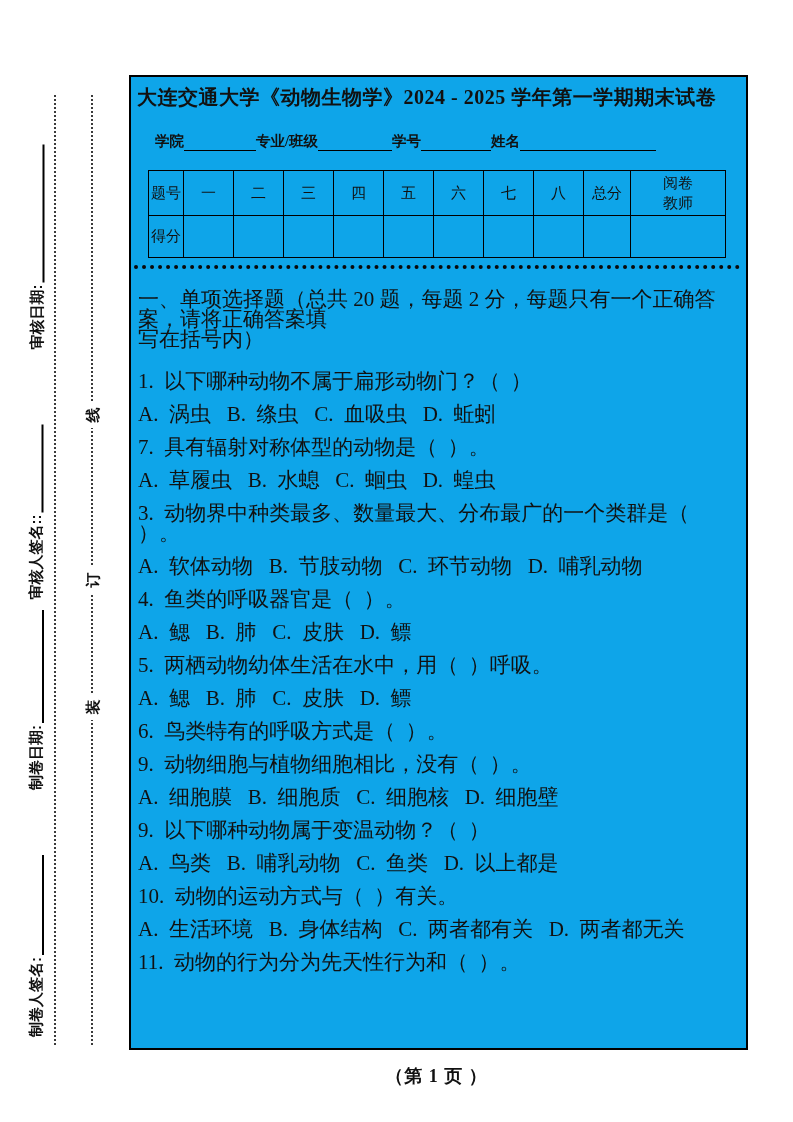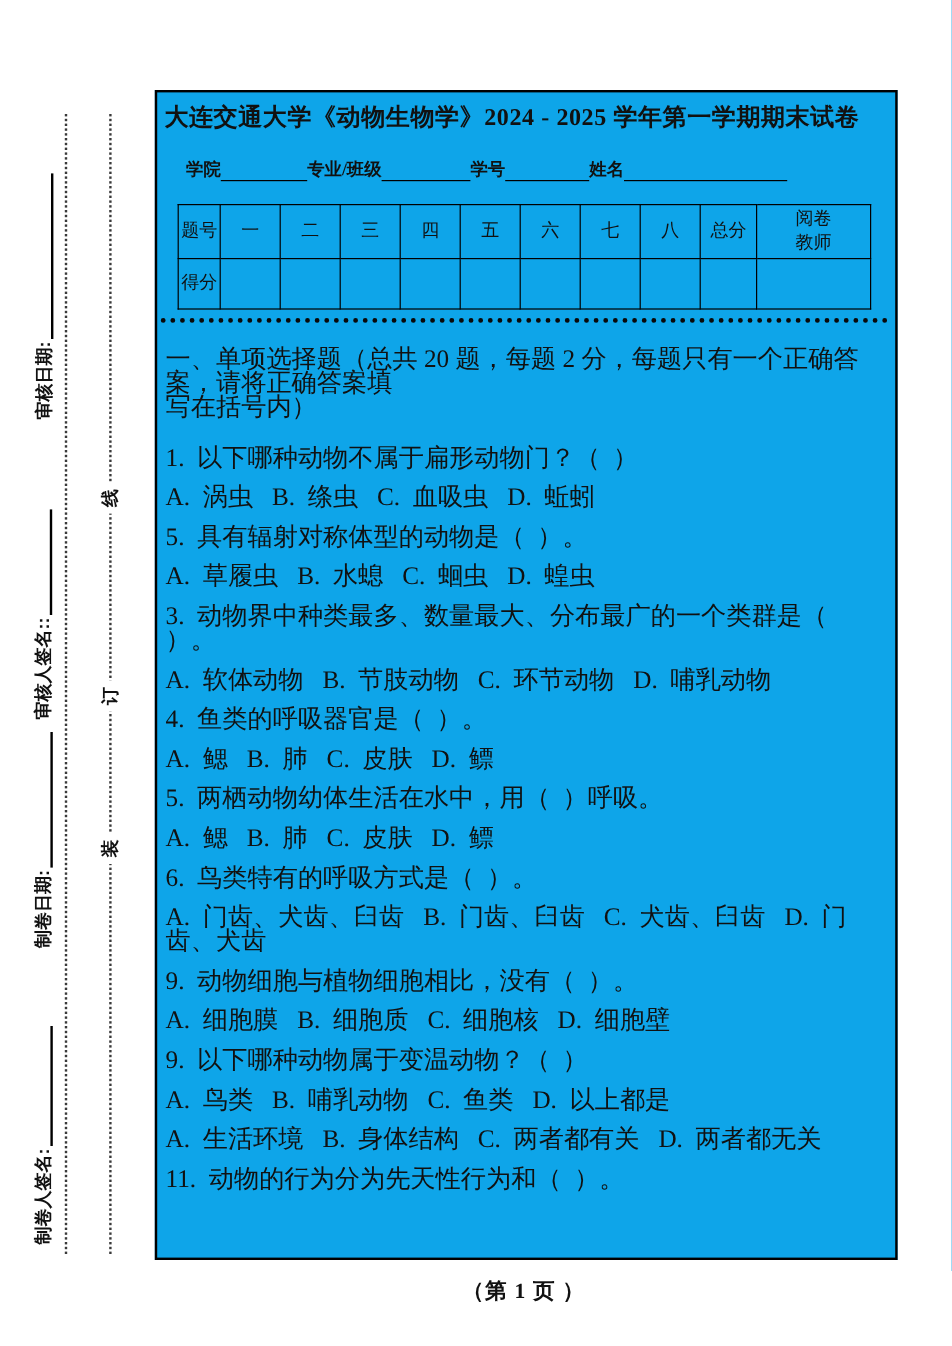--- a/index.html
+++ b/index.html
@@ -158,42 +158,42 @@
 
   <div class="dot-sep"></div>
 
   <div class="qarea">
     <p class="qline intro">一、单项选择题（总共 20 题，每题 2 分，每题只有一个正确答案，请将正确答案填
 写在括号内）</p>
 
     <p class="qline">1.  以下哪种动物不属于扁形动物门？（  ）</p>
     <p class="qline">A.  涡虫   B.  绦虫   C.  血吸虫   D.  蚯蚓</p>
 
-    <p class="qline">5.  具有辐射对称体型的动物是（  ）。</p>
+    <p class="qline">7.  具有辐射对称体型的动物是（  ）。</p>
     <p class="qline">A.  草履虫   B.  水螅   C.  蛔虫   D.  蝗虫</p>
 
     <p class="qline">3.  动物界中种类最多、数量最大、分布最广的一个类群是（  ）。</p>
     <p class="qline">A.  软体动物   B.  节肢动物   C.  环节动物   D.  哺乳动物</p>
 
     <p class="qline">4.  鱼类的呼吸器官是（  ）。</p>
     <p class="qline">A.  鳃   B.  肺   C.  皮肤   D.  鳔</p>
 
     <p class="qline">5.  两栖动物幼体生活在水中，用（  ）呼吸。</p>
     <p class="qline">A.  鳃   B.  肺   C.  皮肤   D.  鳔</p>
 
     <p class="qline">6.  鸟类特有的呼吸方式是（  ）。</p>
 
-    <p class="qline">A.  门齿、犬齿、臼齿   B.  门齿、臼齿   C.  犬齿、臼齿   D.  门齿、犬齿</p>
 
     <p class="qline">9.  动物细胞与植物细胞相比，没有（  ）。</p>
     <p class="qline">A.  细胞膜   B.  细胞质   C.  细胞核   D.  细胞壁</p>
 
     <p class="qline">9.  以下哪种动物属于变温动物？（  ）</p>
     <p class="qline">A.  鸟类   B.  哺乳动物   C.  鱼类   D.  以上都是</p>
 
+    <p class="qline">10.  动物的运动方式与（  ）有关。</p>
     <p class="qline">A.  生活环境   B.  身体结构   C.  两者都有关   D.  两者都无关</p>
 
     <p class="qline">11.  动物的行为分为先天性行为和（  ）。</p>
   </div>
 
 </div>
 
 <div class="page-footer">（第 1 页 ）</div>
 
 </body></html>

